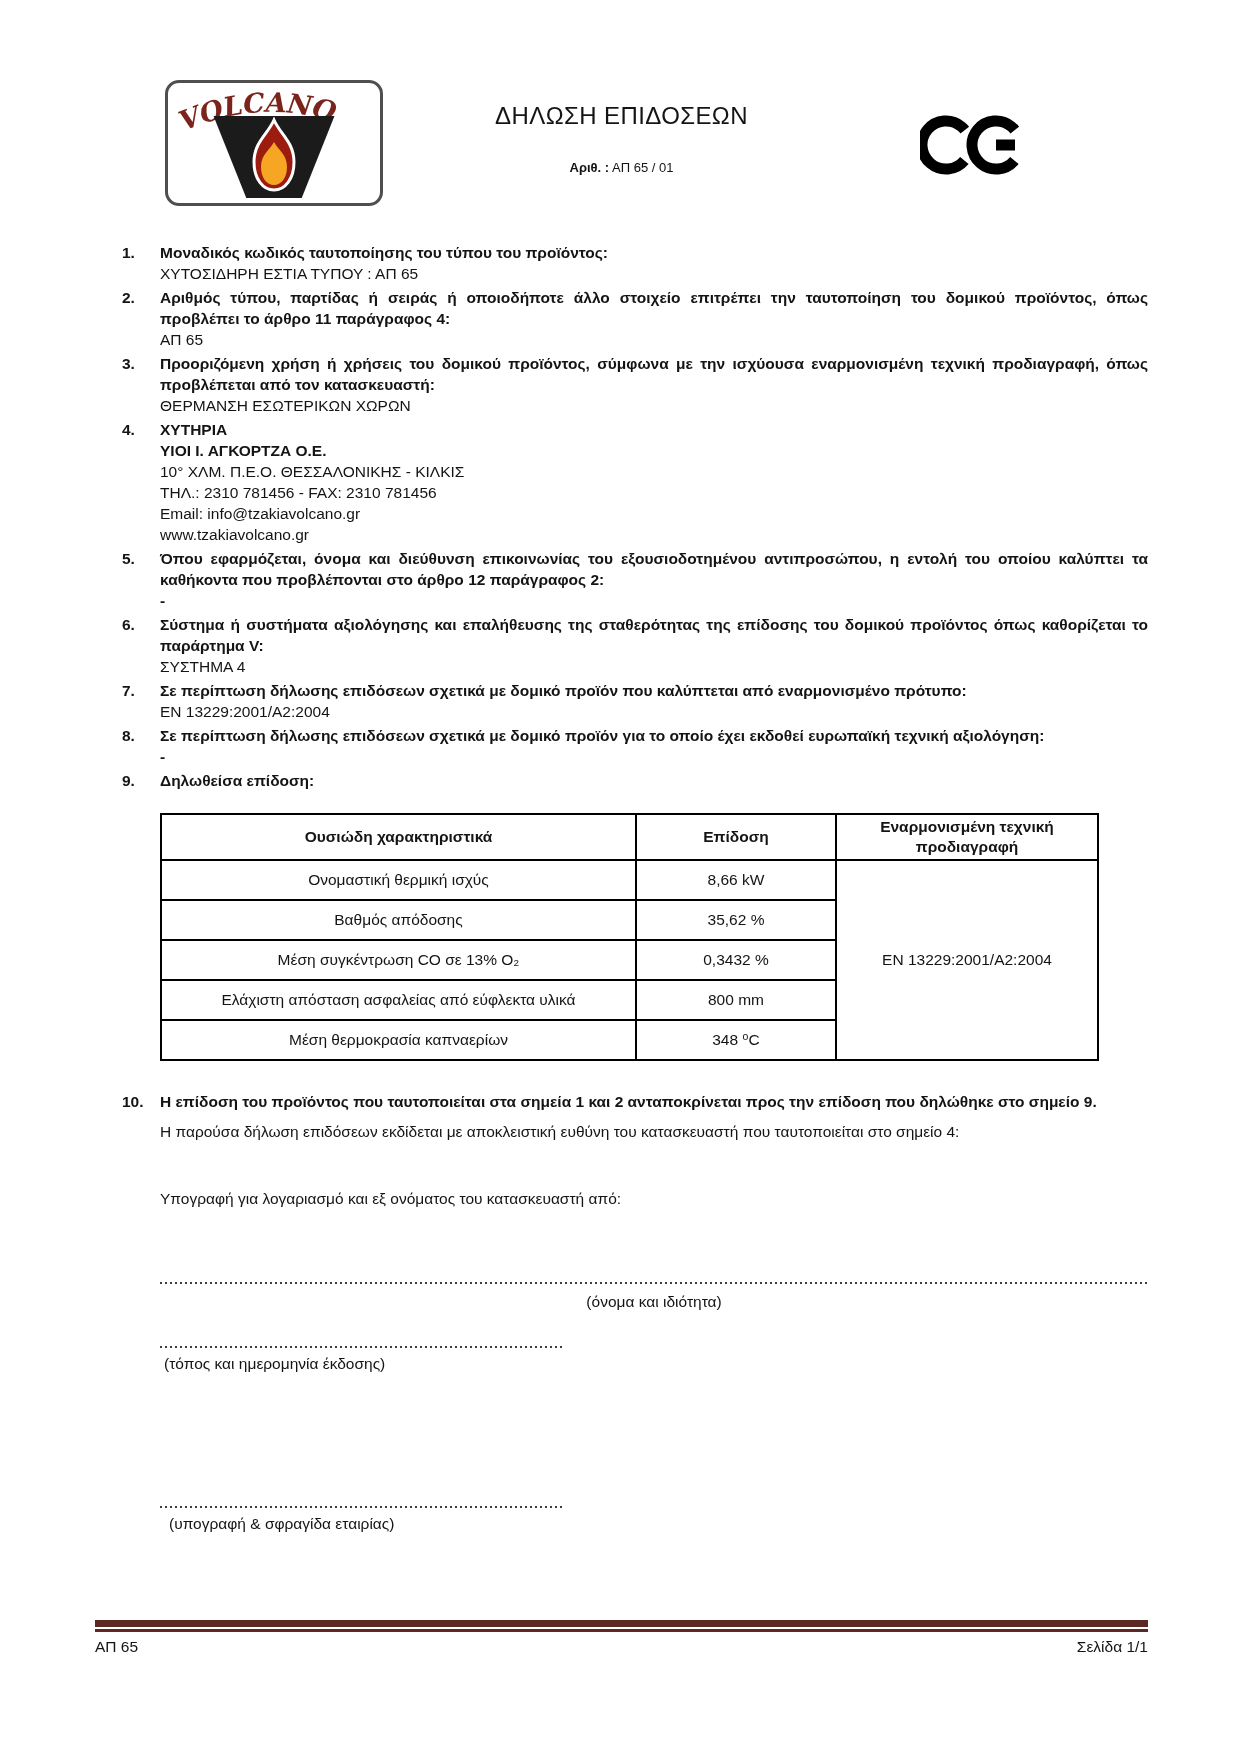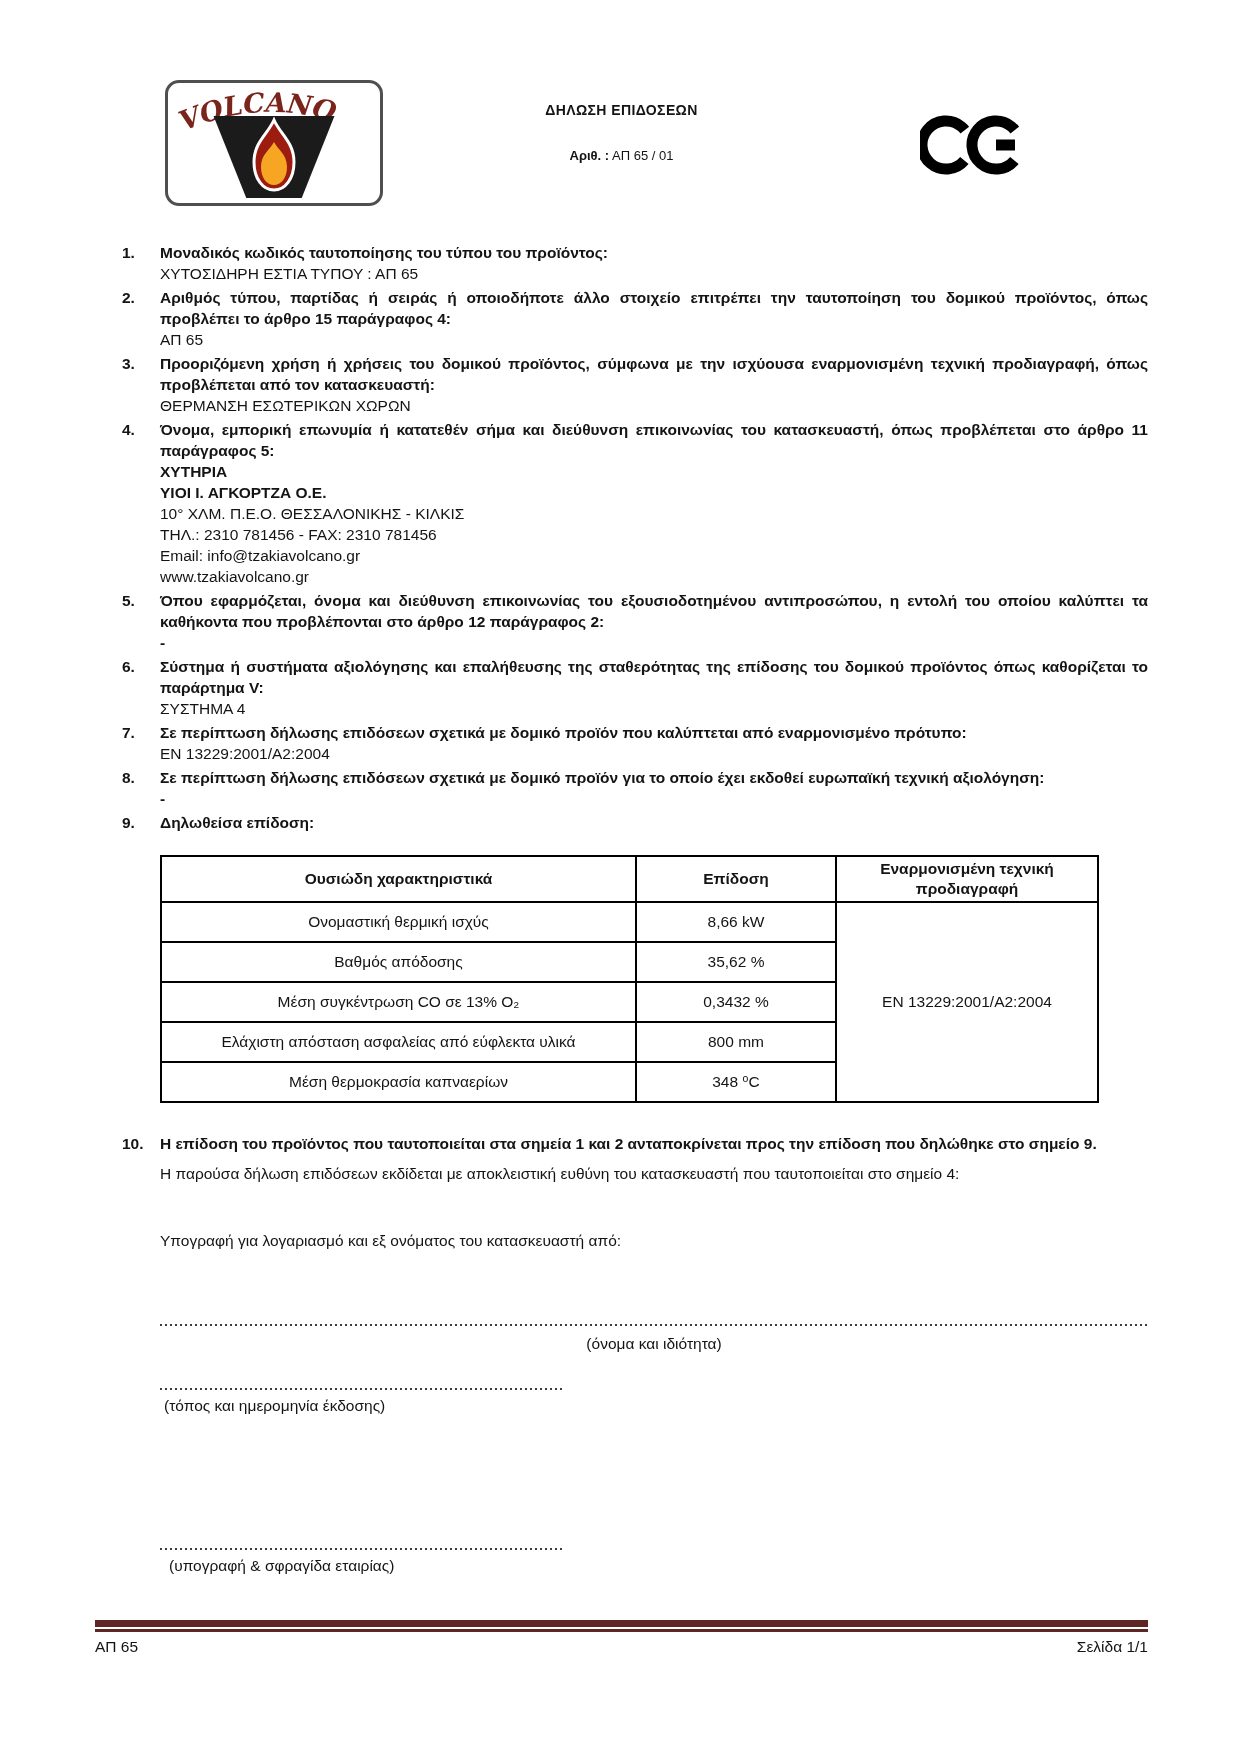--- a/index.html
+++ b/index.html
@@ -25,21 +25,21 @@
     position:absolute; left:50%; bottom:5px; transform:translateX(-50%);
     width:126px; height:82px; background:#1b1b1b;
     -webkit-clip-path:polygon(2% 0,98% 0,72% 100%,28% 100%);
     clip-path:polygon(2% 0,98% 0,72% 100%,28% 100%);
   }
   .flame { position:absolute; left:50%; bottom:10px; transform:translateX(-50%); }
   .header-center {
     position:absolute; left:50%; top:22px; transform:translateX(-50%);
     width:460px; text-align:center;
   }
-  .doc-title { font-size:14px; font-weight:bold; letter-spacing:.4px; }
+  .doc-title { font-size:24px; font-weight:normal; letter-spacing:.4px; }
   .doc-no { margin-top:30px; font-size:13px; }
   .doc-no .lbl { font-weight:bold; }
   .ce-mark { position:absolute; right:126px; top:34px; }
   
   .list { margin-top:20px; }
   .item { display:flex; margin-bottom:3px; }
   .item .num {
     flex:0 0 65px; box-sizing:border-box; padding-left:27px;
     font-weight:bold; font-size:15.5px; line-height:21px;
   }
@@ -123,37 +123,36 @@
       <div class="num">1.</div>
       <div class="body">
         <div class="lead">Μοναδικός κωδικός ταυτοποίησης του τύπου του προϊόντος:</div>
         <div class="val">ΧΥΤΟΣΙΔΗΡΗ ΕΣΤΙΑ ΤΥΠΟΥ : ΑΠ 65</div>
       </div>
     </div>
 
     <div class="item">
       <div class="num">2.</div>
       <div class="body">
-        <div class="lead">Αριθμός τύπου, παρτίδας ή σειράς ή οποιοδήποτε άλλο στοιχείο επιτρέπει την ταυτοποίηση του δομικού προϊόντος, όπως προβλέπει το άρθρο 15 παράγραφος 4:</div>
+        <div class="lead">Αριθμός τύπου, παρτίδας ή σειράς ή οποιοδήποτε άλλο στοιχείο επιτρέπει την ταυτοποίηση του δομικού προϊόντος, όπως προβλέπει το άρθρο 11 παράγραφος 4:</div>
         <div class="val">ΑΠ 65</div>
       </div>
     </div>
 
     <div class="item">
       <div class="num">3.</div>
       <div class="body">
         <div class="lead">Προοριζόμενη χρήση ή χρήσεις του δομικού προϊόντος, σύμφωνα με την ισχύουσα εναρμονισμένη τεχνική προδιαγραφή, όπως προβλέπεται από τον κατασκευαστή:</div>
         <div class="val">ΘΕΡΜΑΝΣΗ ΕΣΩΤΕΡΙΚΩΝ ΧΩΡΩΝ</div>
       </div>
     </div>
 
     <div class="item">
       <div class="num">4.</div>
       <div class="body">
-        <div class="lead">Όνομα, εμπορική επωνυμία ή κατατεθέν σήμα και διεύθυνση επικοινωνίας του κατασκευαστή, όπως προβλέπεται στο άρθρο 11 παράγραφος 5:</div>
         <div class="val val-bold">ΧΥΤΗΡΙΑ</div>
         <div class="val val-bold">ΥΙΟΙ Ι. ΑΓΚΟΡΤΖΑ Ο.Ε.</div>
         <div class="val">10° ΧΛΜ. Π.Ε.Ο. ΘΕΣΣΑΛΟΝΙΚΗΣ - ΚΙΛΚΙΣ</div>
         <div class="val">ΤΗΛ.: 2310 781456 - FAX: 2310 781456</div>
         <div class="val">Email: info@tzakiavolcano.gr</div>
         <div class="val">www.tzakiavolcano.gr</div>
       </div>
     </div>
 
     <div class="item">

